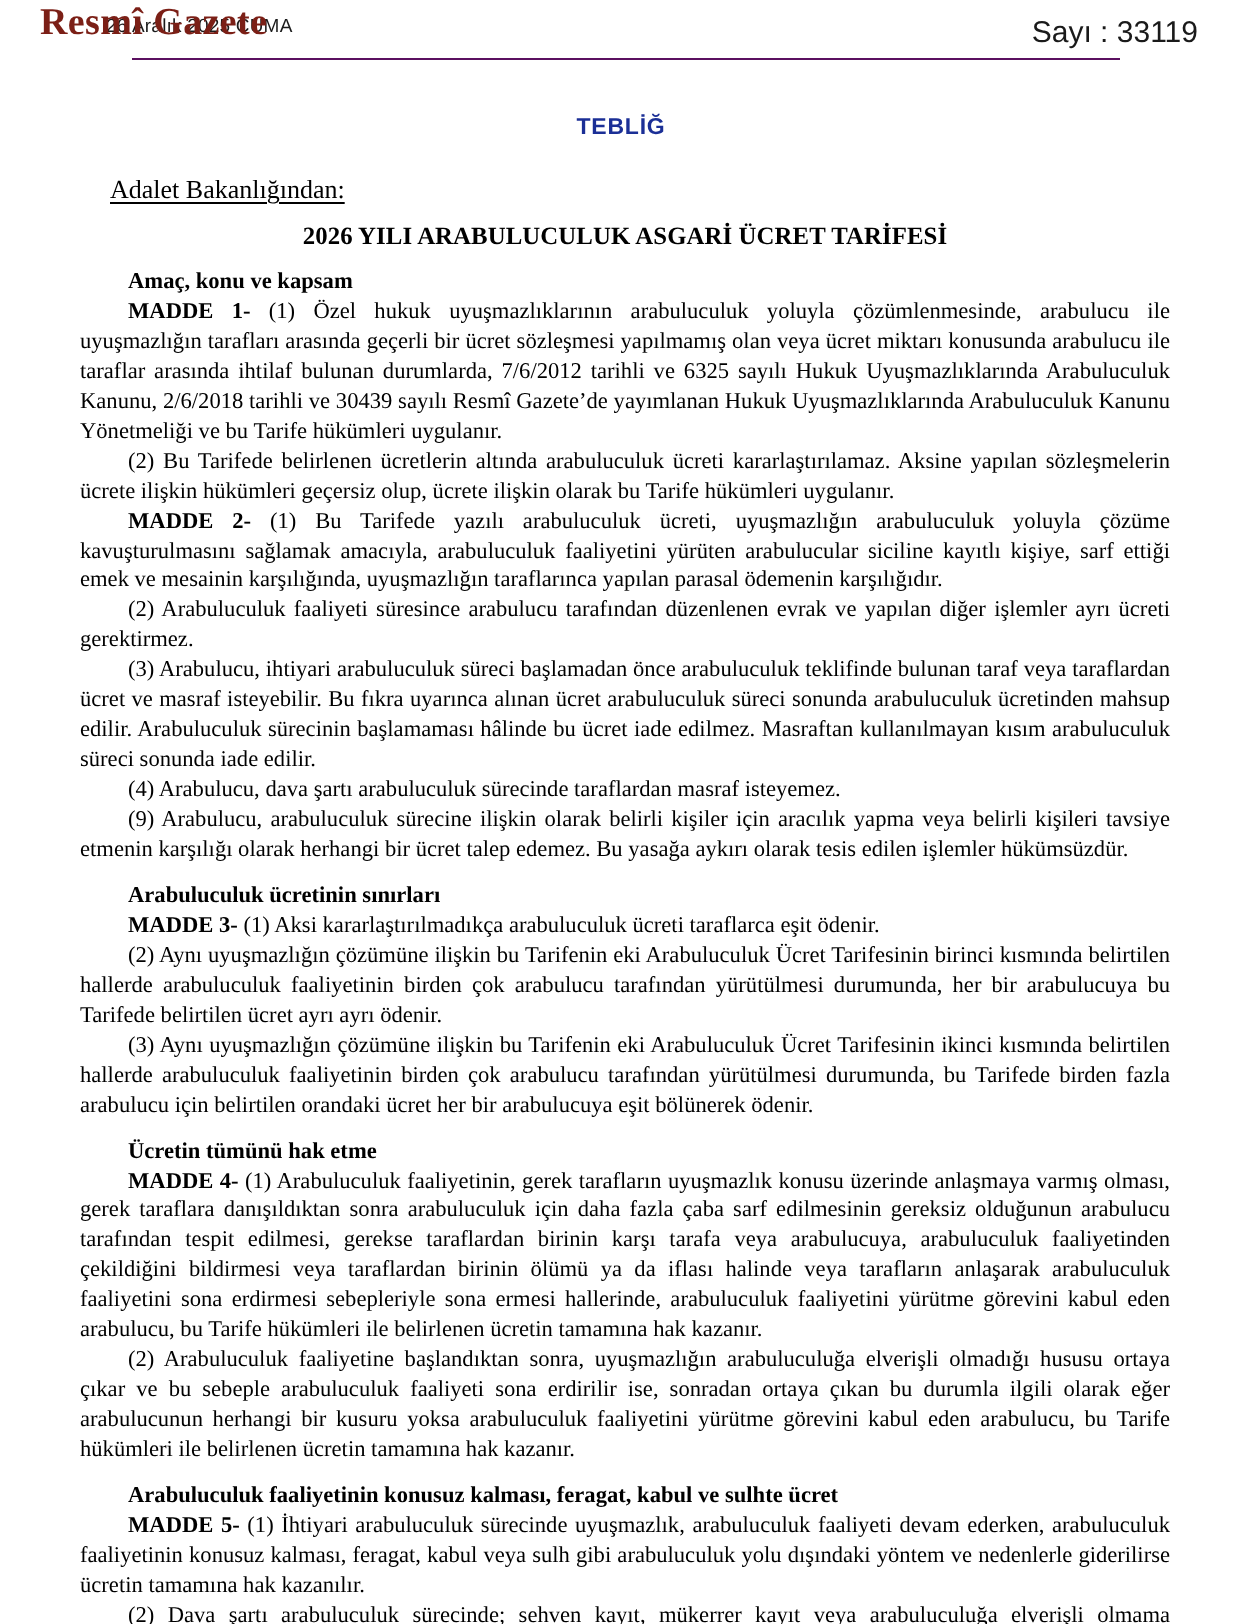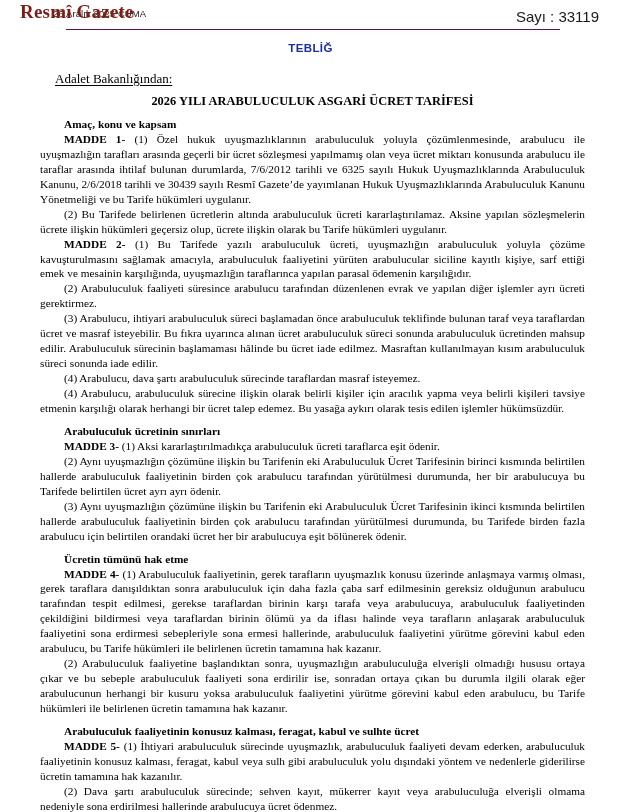--- a/index.html
+++ b/index.html
@@ -65,21 +65,21 @@
     position: absolute;
     left: 46px;
     right: 41px;
     top: 29px;
     height: 1px;
     background: #5b1060;
   }
 
   
   .section-label {
-    margin-top: 16px;
+    margin-top: 32px;
     text-align: center;
     font-family: "Liberation Sans", "DejaVu Sans", sans-serif;
     font-weight: bold;
     font-size: 11.5px;
     color: #1b2f96;
     letter-spacing: 0.4px;
   }
 
   
   .doc {
@@ -143,21 +143,21 @@
     </div>
     <div class="doc-title">2026 YILI ARABULUCULUK ASGARİ ÜCRET TARİFESİ</div>
     <div id="blocks">
         <div class="heading">Amaç, konu ve kapsam</div>
         <div class="para"><b>MADDE 1-</b> (1) Özel hukuk uyuşmazlıklarının arabuluculuk yoluyla çözümlenmesinde, arabulucu ile uyuşmazlığın tarafları arasında geçerli bir ücret sözleşmesi yapılmamış olan veya ücret miktarı konusunda arabulucu ile taraflar arasında ihtilaf bulunan durumlarda, 7/6/2012 tarihli ve 6325 sayılı Hukuk Uyuşmazlıklarında Arabuluculuk Kanunu, 2/6/2018 tarihli ve 30439 sayılı Resmî Gazete’de yayımlanan Hukuk Uyuşmazlıklarında Arabuluculuk Kanunu Yönetmeliği ve bu Tarife hükümleri uygulanır.</div>
         <div class="para">(2) Bu Tarifede belirlenen ücretlerin altında arabuluculuk ücreti kararlaştırılamaz. Aksine yapılan sözleşmelerin ücrete ilişkin hükümleri geçersiz olup, ücrete ilişkin olarak bu Tarife hükümleri uygulanır.</div>
         <div class="para"><b>MADDE 2-</b> (1) Bu Tarifede yazılı arabuluculuk ücreti, uyuşmazlığın arabuluculuk yoluyla çözüme kavuşturulmasını sağlamak amacıyla, arabuluculuk faaliyetini yürüten arabulucular siciline kayıtlı kişiye, sarf ettiği emek ve mesainin karşılığında, uyuşmazlığın taraflarınca yapılan parasal ödemenin karşılığıdır.</div>
         <div class="para">(2) Arabuluculuk faaliyeti süresince arabulucu tarafından düzenlenen evrak ve yapılan diğer işlemler ayrı ücreti gerektirmez.</div>
         <div class="para">(3) Arabulucu, ihtiyari arabuluculuk süreci başlamadan önce arabuluculuk teklifinde bulunan taraf veya taraflardan ücret ve masraf isteyebilir. Bu fıkra uyarınca alınan ücret arabuluculuk süreci sonunda arabuluculuk ücretinden mahsup edilir. Arabuluculuk sürecinin başlamaması hâlinde bu ücret iade edilmez. Masraftan kullanılmayan kısım arabuluculuk süreci sonunda iade edilir.</div>
         <div class="para">(4) Arabulucu, dava şartı arabuluculuk sürecinde taraflardan masraf isteyemez.</div>
-        <div class="para">(4) Arabulucu, arabuluculuk sürecine ilişkin olarak belirli kişiler için aracılık yapma veya belirli kişileri tavsiye etmenin karşılığı olarak herhangi bir ücret talep edemez. Bu yasağa aykırı olarak tesis edilen işlemler hükümsüzdür.</div>
+        <div class="para">(9) Arabulucu, arabuluculuk sürecine ilişkin olarak belirli kişiler için aracılık yapma veya belirli kişileri tavsiye etmenin karşılığı olarak herhangi bir ücret talep edemez. Bu yasağa aykırı olarak tesis edilen işlemler hükümsüzdür.</div>
         <div class="heading">Arabuluculuk ücretinin sınırları</div>
         <div class="para"><b>MADDE 3-</b> (1) Aksi kararlaştırılmadıkça arabuluculuk ücreti taraflarca eşit ödenir.</div>
         <div class="para">(2) Aynı uyuşmazlığın çözümüne ilişkin bu Tarifenin eki Arabuluculuk Ücret Tarifesinin birinci kısmında belirtilen hallerde arabuluculuk faaliyetinin birden çok arabulucu tarafından yürütülmesi durumunda, her bir arabulucuya bu Tarifede belirtilen ücret ayrı ayrı ödenir.</div>
         <div class="para">(3) Aynı uyuşmazlığın çözümüne ilişkin bu Tarifenin eki Arabuluculuk Ücret Tarifesinin ikinci kısmında belirtilen hallerde arabuluculuk faaliyetinin birden çok arabulucu tarafından yürütülmesi durumunda, bu Tarifede birden fazla arabulucu için belirtilen orandaki ücret her bir arabulucuya eşit bölünerek ödenir.</div>
         <div class="heading">Ücretin tümünü hak etme</div>
         <div class="para"><b>MADDE 4-</b> (1) Arabuluculuk faaliyetinin, gerek tarafların uyuşmazlık konusu üzerinde anlaşmaya varmış olması, gerek taraflara danışıldıktan sonra arabuluculuk için daha fazla çaba sarf edilmesinin gereksiz olduğunun arabulucu tarafından tespit edilmesi, gerekse taraflardan birinin karşı tarafa veya arabulucuya, arabuluculuk faaliyetinden çekildiğini bildirmesi veya taraflardan birinin ölümü ya da iflası halinde veya tarafların anlaşarak arabuluculuk faaliyetini sona erdirmesi sebepleriyle sona ermesi hallerinde, arabuluculuk faaliyetini yürütme görevini kabul eden arabulucu, bu Tarife hükümleri ile belirlenen ücretin tamamına hak kazanır.</div>
         <div class="para">(2) Arabuluculuk faaliyetine başlandıktan sonra, uyuşmazlığın arabuluculuğa elverişli olmadığı hususu ortaya çıkar ve bu sebeple arabuluculuk faaliyeti sona erdirilir ise, sonradan ortaya çıkan bu durumla ilgili olarak eğer arabulucunun herhangi bir kusuru yoksa arabuluculuk faaliyetini yürütme görevini kabul eden arabulucu, bu Tarife hükümleri ile belirlenen ücretin tamamına hak kazanır.</div>
         <div class="heading">Arabuluculuk faaliyetinin konusuz kalması, feragat, kabul ve sulhte ücret</div>
         <div class="para"><b>MADDE 5-</b> (1) İhtiyari arabuluculuk sürecinde uyuşmazlık, arabuluculuk faaliyeti devam ederken, arabuluculuk faaliyetinin konusuz kalması, feragat, kabul veya sulh gibi arabuluculuk yolu dışındaki yöntem ve nedenlerle giderilirse ücretin tamamına hak kazanılır.</div>
         <div class="para">(2) Dava şartı arabuluculuk sürecinde; sehven kayıt, mükerrer kayıt veya arabuluculuğa elverişli olmama nedeniyle sona erdirilmesi hallerinde arabulucuya ücret ödenmez.</div>

